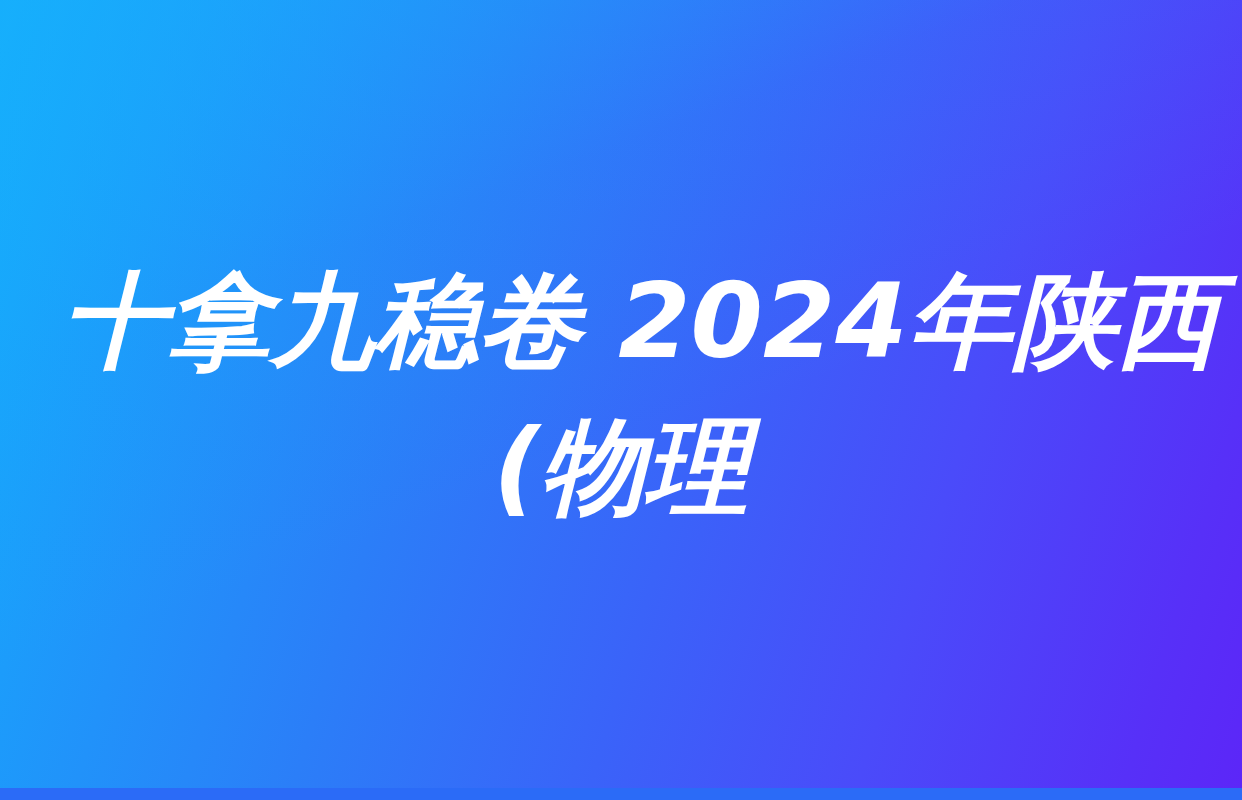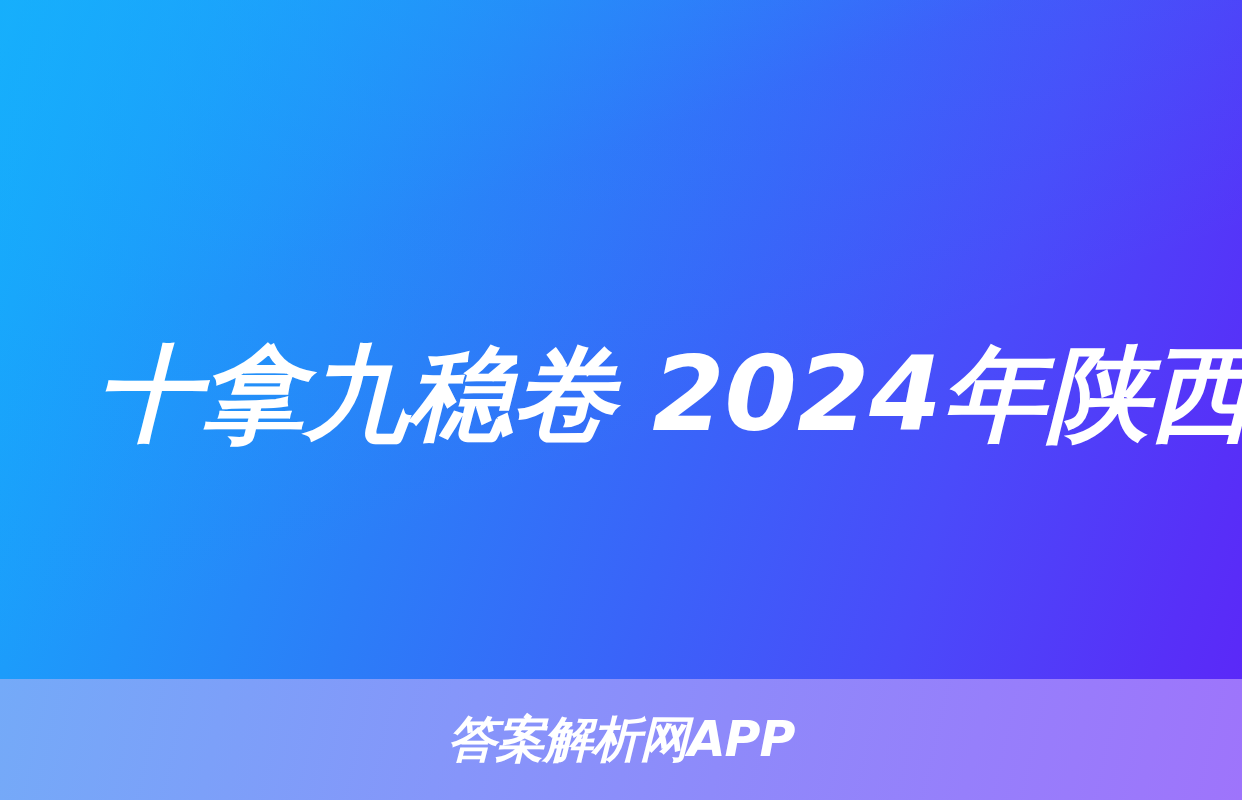--- a/index.html
+++ b/index.html
@@ -31,21 +31,21 @@
                 #1C9CFB 14%,
                 #2B7EF8 36%,
                 #3A63F9 56%,
                 #4A4BFA 74%,
                 #5730F8 92%,
                 #5C26F8 100%);
     display: flex;
     align-items: center;
     justify-content: center;
     box-sizing: border-box;
-    padding: 0 96px;
+    padding: 0 62px;
   }
 
   
   .hero::before {
     content: "";
     position: absolute;
     inset: 0;
     background: linear-gradient(160deg,
                 rgba(24,176,252,0.55) 0%,
                 rgba(24,176,252,0.10) 30%,
@@ -104,20 +104,18 @@
   }
 </style>
 </head>
 <body>
 
 <div id="poster">
 
   <div class="hero">
     <div class="title-block">
       <span class="title-line title-line-1">十拿九稳卷 2024年陕西</span>
+      <span class="title-line title-line-3">(物理</span>
     </div>
   </div>
 
-  <div class="footer">
-    <span class="footer-text">答案解析网APP</span>
-  </div>
 
 </div>
 
 </body></html>

